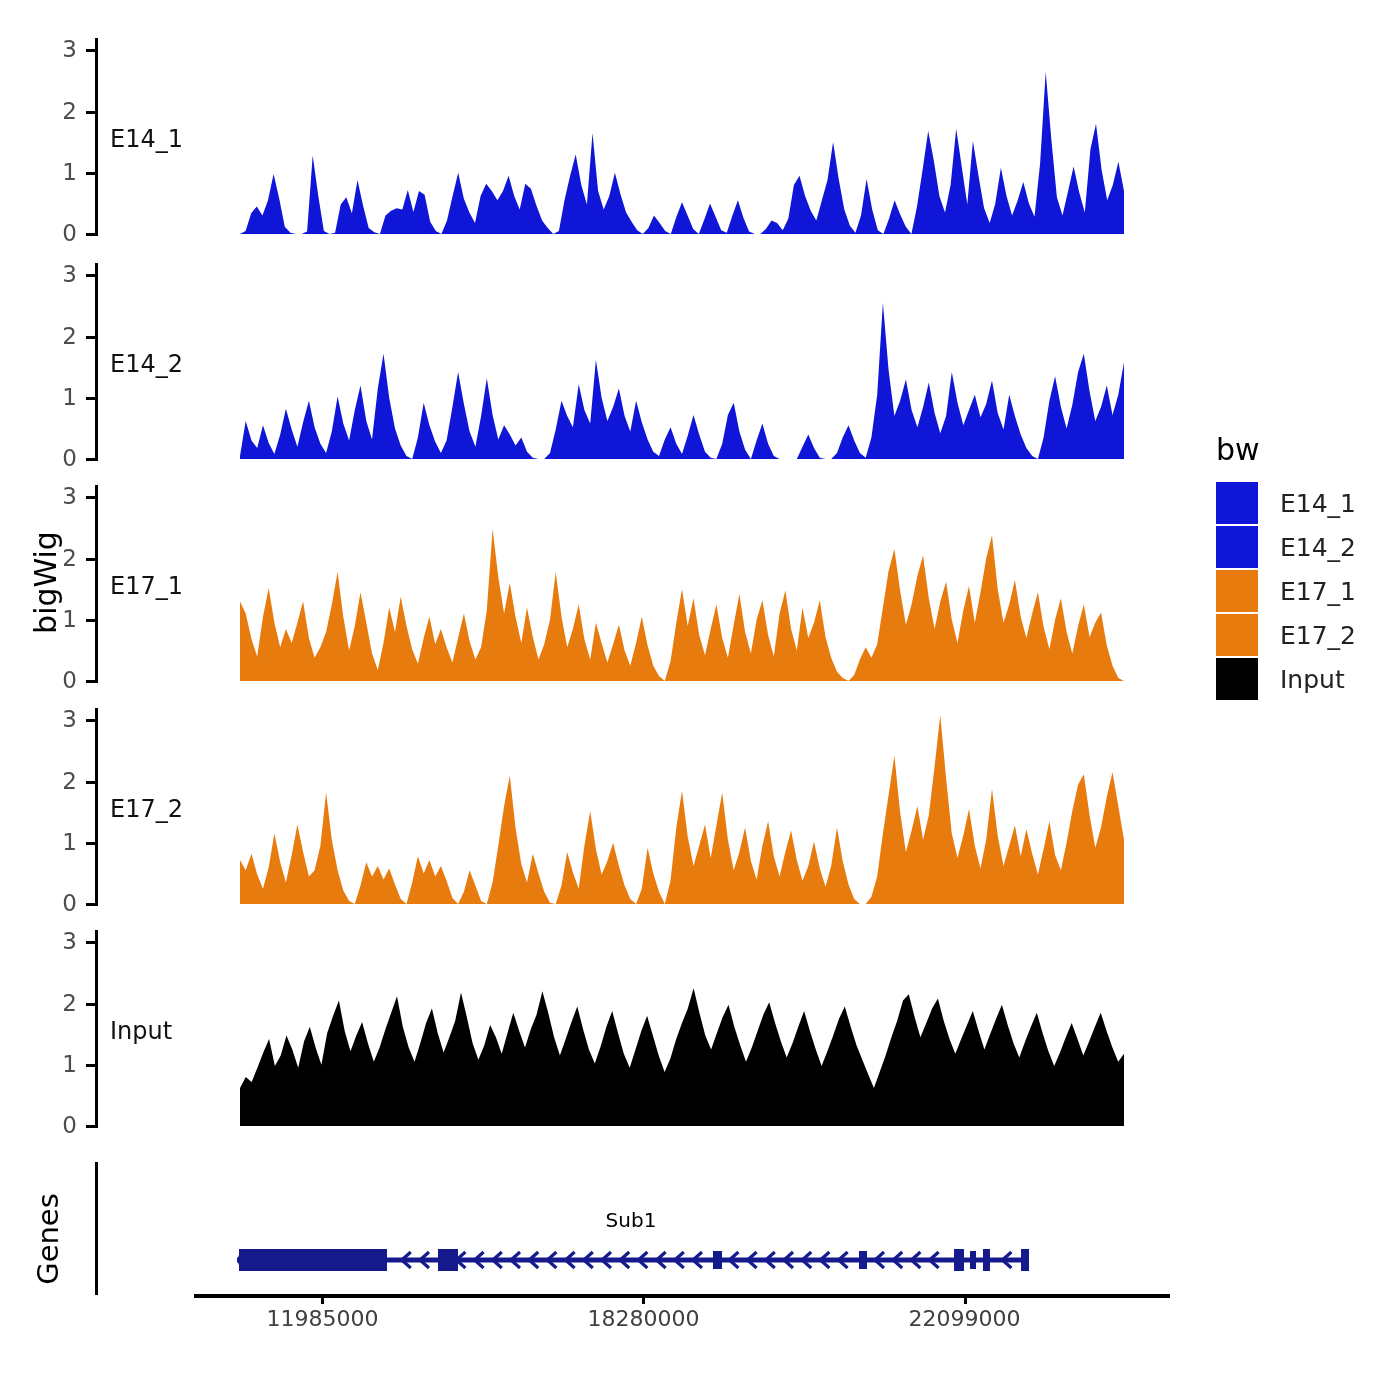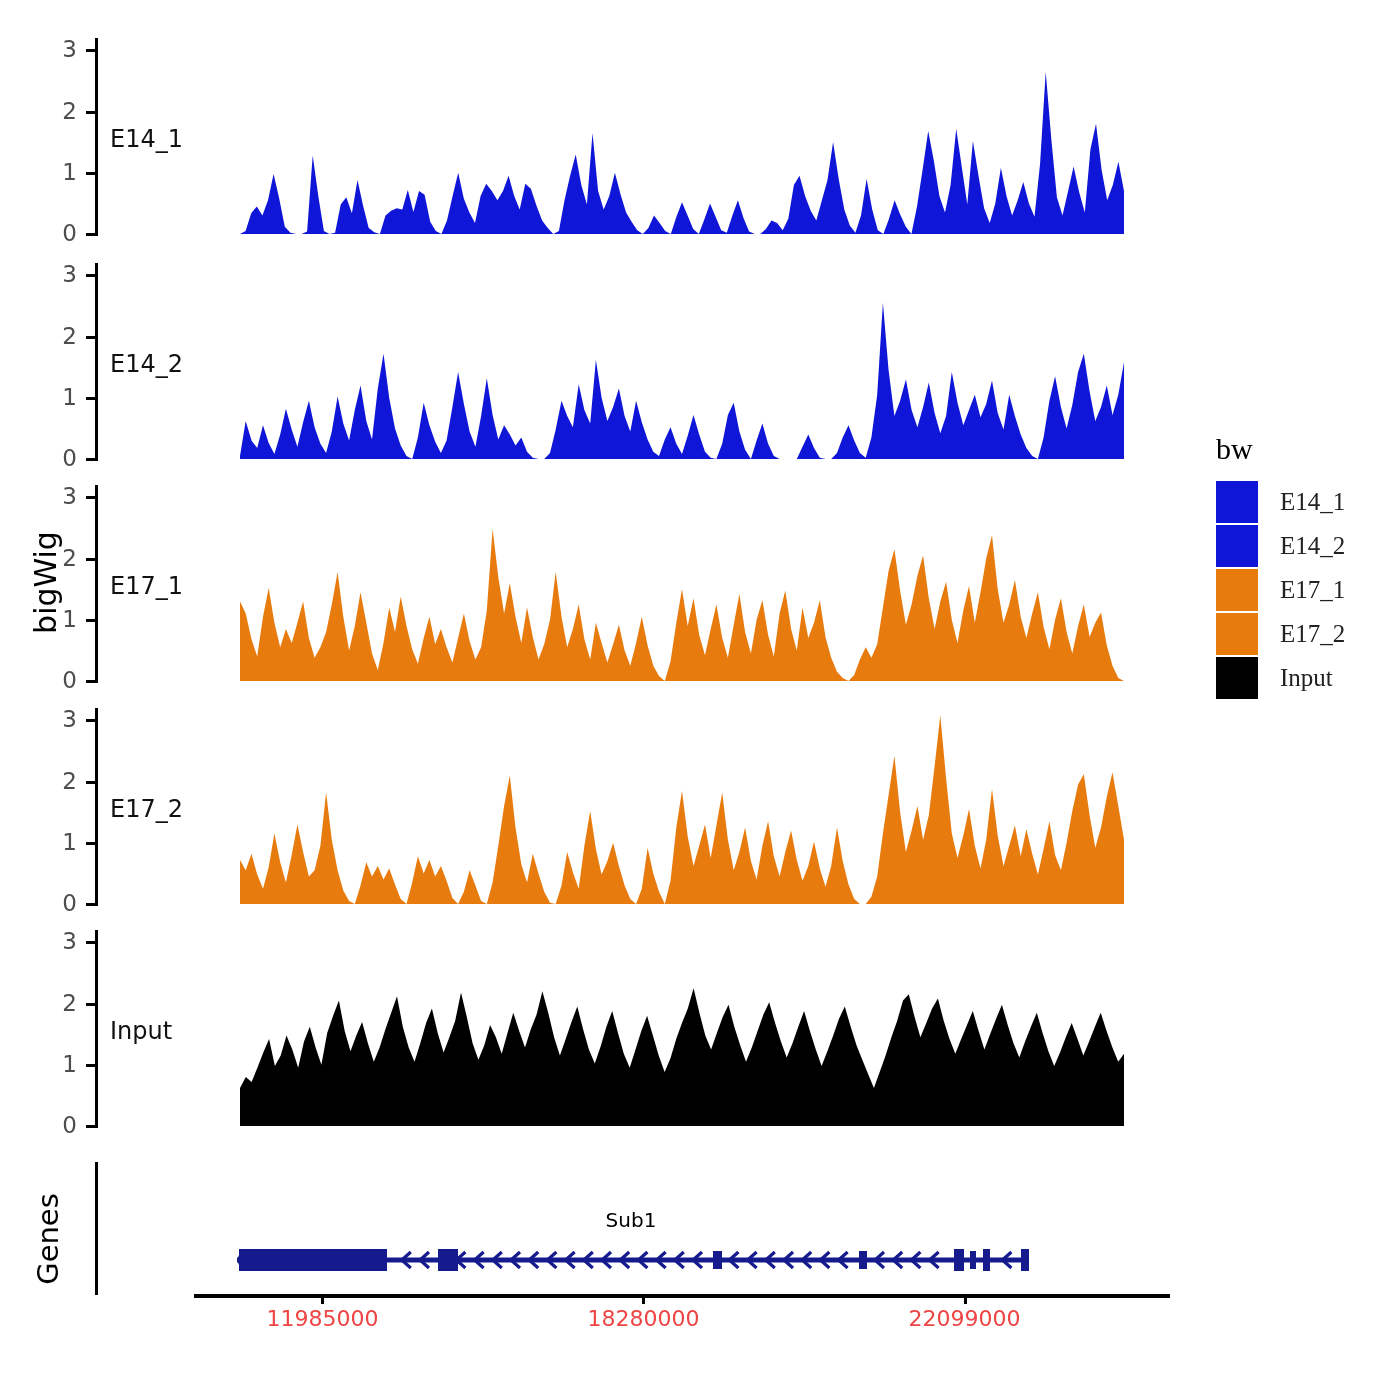--- a/index.html
+++ b/index.html
@@ -5,34 +5,34 @@
   html,body{margin:0;padding:0;background:#ffffff;}
   body{width:1400px;height:1400px;position:relative;
        font-family:"DejaVu Sans","Liberation Sans",sans-serif;
        -webkit-font-smoothing:antialiased;}
   .root{position:absolute;inset:0;}
 
   
   .ytick{position:absolute;font-size:23px;color:#4d4d4d;text-align:right;
          width:40px;line-height:1;}
   .tracklabel{position:absolute;font-size:24px;color:#111;white-space:nowrap;}
-  .xtick{position:absolute;font-size:22px;color:#ef4444;text-align:center;
+  .xtick{position:absolute;font-size:22px;color:#404040;text-align:center;
          width:200px;line-height:1;}
   .axis-title{position:absolute;font-size:30px;color:#000;text-align:center;
               white-space:nowrap;}
   .rot{transform-origin:50% 50%;}
 
   
   .yaxis-line{position:absolute;width:3px;background:#000;}
   .tickmark{position:absolute;height:3px;width:10px;background:#000;}
   .xaxis-line{position:absolute;height:4px;background:#000;}
   .xtickmark{position:absolute;width:3px;height:9px;background:#000;}
 
   
-  .legend{position:absolute;font-family:Liberation Serif, serif;}
+  .legend{position:absolute;}
   .legend-title{font-size:30px;color:#000;margin-bottom:14px;}
   .legend-row{display:flex;align-items:center;height:44px;}
   .legend-key{width:42px;height:42px;flex:0 0 42px;}
   .legend-label{font-size:25px;color:#222;margin-left:22px;white-space:nowrap;}
 
   
   .gene-name{position:absolute;font-size:20px;color:#000000;text-align:center;
              width:200px;}
   svg{display:block;}
 </style>

